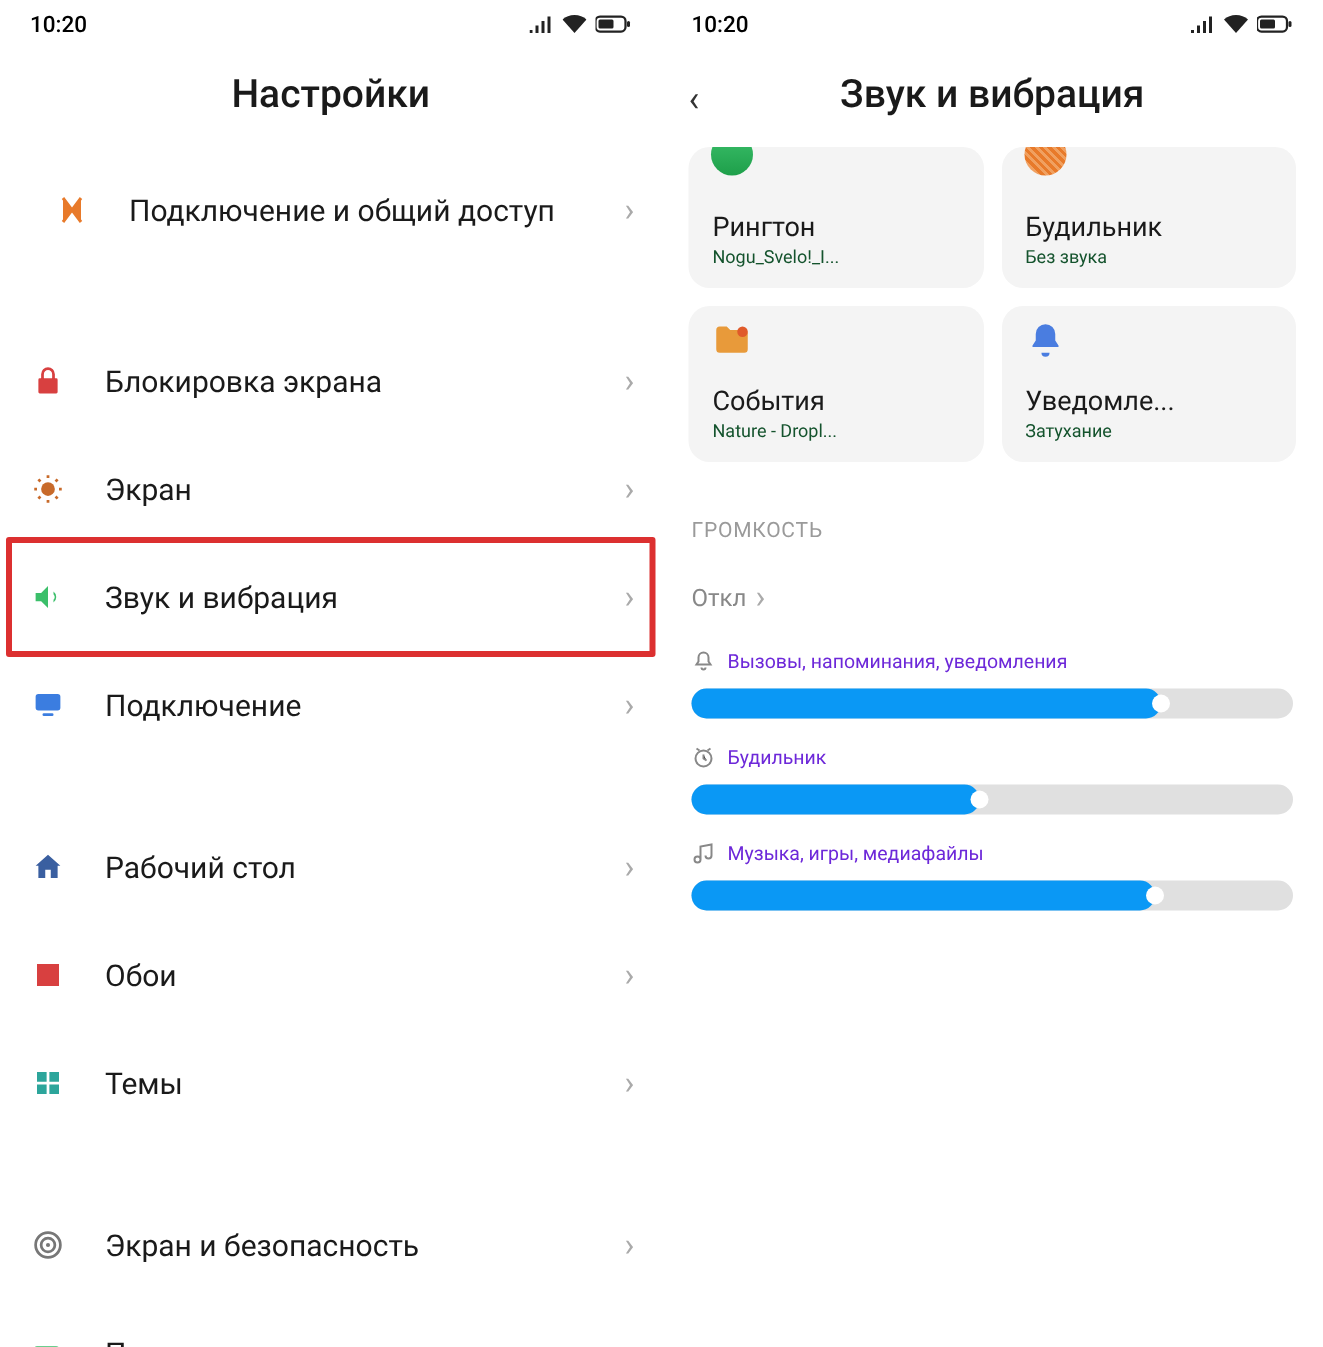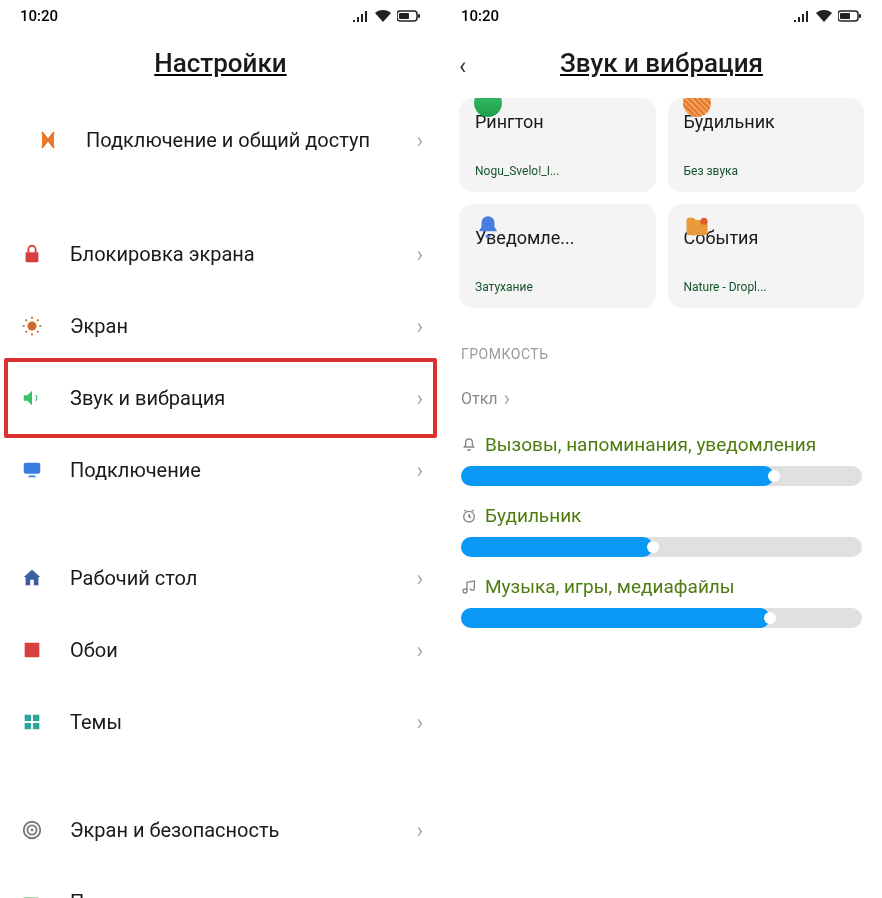--- a/index.html
+++ b/index.html
@@ -1,47 +1,47 @@
 <!DOCTYPE html>
 <html><head>
   <meta charset="utf-8">
   <style>
     * { margin: 0; padding: 0; box-sizing: border-box; font-family: -apple-system, BlinkMacSystemFont, "Segoe UI", Roboto, sans-serif; }
     body { background: #fff; width: 882px; height: 898px; display: flex; overflow: hidden; }
     .screen { width: 441px; height: 635px; background: #fff; position: relative; }
     .statusbar { height: 32px; display: flex; align-items: center; justify-content: space-between; padding: 0 20px; color: #000; font-size: 15px; font-weight: 500; }
     .status-icons { display: flex; gap: 6px; align-items: center; }
-    .header { padding: 16px 0 20px; position: relative; text-decoration: underline; }
+    .header { padding: 16px 0 20px; position: relative; }
     .header-title { font-size: 26px; font-weight: 500; text-align: center; color: #1a1a1a; }
     .back-btn { position: absolute; left: 18px; top: 20px; font-size: 24px; color: #333; cursor: pointer; }
     .list { padding: 0; }
     .list-item { display: flex; align-items: center; height: 72px; padding: 0 18px 0 18px; cursor: pointer; position: relative; }
     .list-item.two-line { height: 84px; padding-left: 34px; }
     .list-icon { width: 28px; height: 28px; margin-right: 24px; display: flex; align-items: center; justify-content: center; font-size: 20px; }
     .list-label { flex: 1; font-size: 20px; color: #1a1a1a; line-height: 1.3; }
     .chevron { font-size: 22px; color: #aaa; }
     .gap { height: 36px; }
     .highlight-box { position: absolute; border: 4px solid #dc3030; left: 4px; right: 4px; top: -4px; bottom: -4px; pointer-events: none; border-radius: 2px; }
     .highlighted { position: relative; }
 
     
     .tiles { display: grid; grid-template-columns: 1fr 1fr; gap: 12px; padding: 0 18px 16px; }
-    .tile { background: #f4f4f4; border-radius: 14px; padding: 14px 16px 14px; height: 104px; display: flex; flex-direction: column; justify-content: flex-end; cursor: pointer; position: relative; overflow: hidden; gap: 30px; }
+    .tile { background: #f4f4f4; border-radius: 14px; padding: 14px 16px 14px; height: 104px; display: flex; flex-direction: column; justify-content: flex-end; cursor: pointer; position: relative; overflow: hidden; }
     .tile-icon { position: absolute; top: 8px; left: 14px; width: 30px; height: 30px; display: flex; align-items: center; justify-content: center; font-size: 24px; }
     .tile.cut-top { height: 94px; padding-top: 2px; }
     .tile.cut-top .tile-icon { top: -10px; }
     .tile-title { font-size: 18px; color: #1a1a1a; font-weight: 450; white-space: nowrap; overflow: hidden; text-overflow: ellipsis; }
     .tile-sub { font-size: 12px; color: #14532d; margin-top: 2px; white-space: nowrap; overflow: hidden; text-overflow: ellipsis; }
 
     .section-label { font-size: 14px; color: #9a9a9a; padding: 22px 20px 12px; letter-spacing: 0.5px; text-transform: uppercase; }
     .row { display: flex; align-items: center; padding: 12px 20px; cursor: pointer; }
     .row-label { flex: 1; font-size: 19px; color: #1a1a1a; }
     .row-value { font-size: 16px; color: #888; margin-right: 6px; }
     .slider-group { padding: 10px 20px 8px; }
-    .slider-label { display: flex; align-items: center; gap: 8px; font-size: 19px; color: #4d7c0f; margin-bottom: 10px; }
+    .slider-label { display: flex; align-items: center; gap: 8px; font-size: 13px; color: #6d28d9; margin-bottom: 10px; }
     .slider-label-icon { font-size: 16px; color: #888; }
     .slider-track { height: 20px; background: #e0e0e0; border-radius: 12px; position: relative; }
     .slider-fill { position: absolute; left: 0; top: 0; bottom: 0; background: #0a98f5; border-radius: 12px; }
     .slider-thumb { position: absolute; top: 50%; transform: translate(-50%, -50%); width: 12px; height: 12px; background: #fff; border-radius: 50%; }
 
     
     .ic-orange { color: #e87a2a; }
     .ic-red { color: #d84040; }
     .ic-green { color: #3bbf6a; }
     .ic-blue { color: #3b7de0; }
@@ -238,37 +238,37 @@
       <span class="tile-sub">Nogu_Svelo!_I...</span>
     </div>
     <div class="tile cut-top">
       <span class="tile-icon">
           <span class="ic-wave-orange"></span>
         </span>
       <span class="tile-title">Будильник</span>
       <span class="tile-sub">Без звука</span>
     </div>
     <div class="tile">
-      <span class="tile-icon ic-bell-blue">
-        <svg width="26" height="26" viewBox="0 0 24 24">
-            <path fill="currentColor" d="M12 2a6 6 0 00-6 6v4l-2 3v1h16v-1l-2-3V8a6 6 0 00-6-6zm0 20a2.5 2.5 0 002.5-2.5h-5A2.5 2.5 0 0012 22z"></path>
-          </svg>
-      </span>
-      <span class="tile-title">Уведомле...</span>
-      <span class="tile-sub">Затухание</span>
-    </div>
-    <div class="tile">
       <span class="tile-icon ic-folder-orange">
         <svg width="28" height="28" viewBox="0 0 24 24">
             <path fill="currentColor" d="M3 6a2 2 0 012-2h4l2 2h8a2 2 0 012 2v9a2 2 0 01-2 2H5a2 2 0 01-2-2V6z"></path>
             <circle cx="18" cy="7" r="3" fill="#e05a2a"></circle>
           </svg>
       </span>
       <span class="tile-title">События</span>
       <span class="tile-sub">Nature - Dropl...</span>
+    </div>
+    <div class="tile">
+      <span class="tile-icon ic-bell-blue">
+        <svg width="26" height="26" viewBox="0 0 24 24">
+            <path fill="currentColor" d="M12 2a6 6 0 00-6 6v4l-2 3v1h16v-1l-2-3V8a6 6 0 00-6-6zm0 20a2.5 2.5 0 002.5-2.5h-5A2.5 2.5 0 0012 22z"></path>
+          </svg>
+      </span>
+      <span class="tile-title">Уведомле...</span>
+      <span class="tile-sub">Затухание</span>
     </div>
   </div>
 
   <div class="section-label">ГРОМКОСТЬ</div>
 
   <div class="row">
     <span class="row-value">Откл</span>
     <span class="chevron">›</span>
   </div>
 

